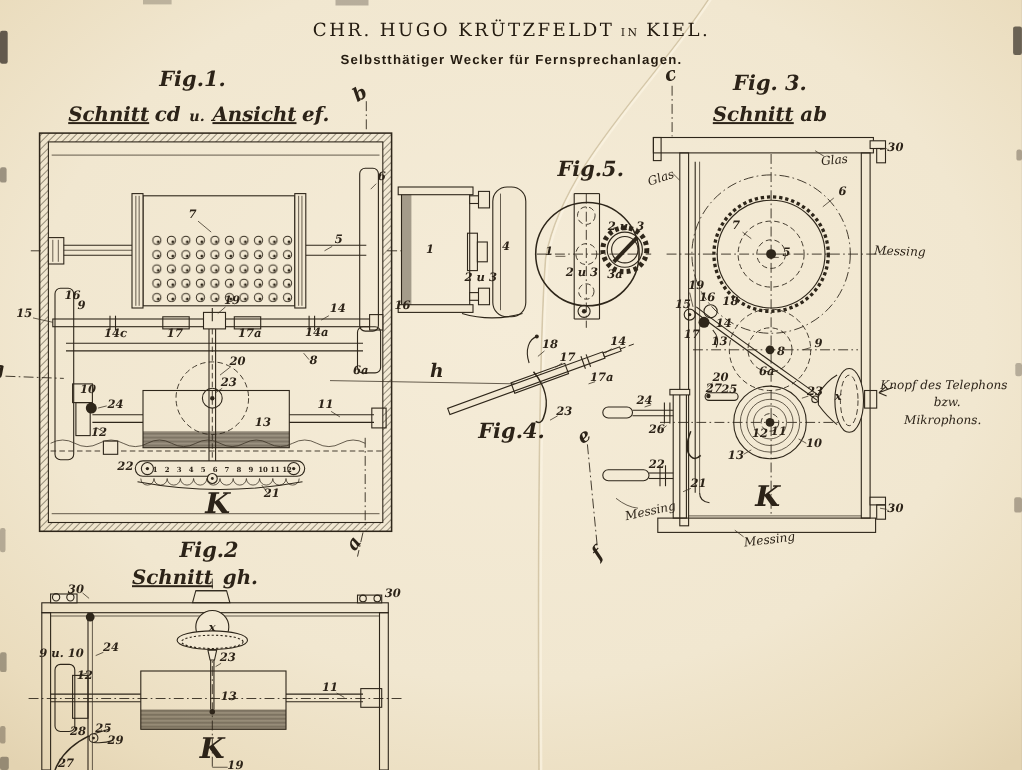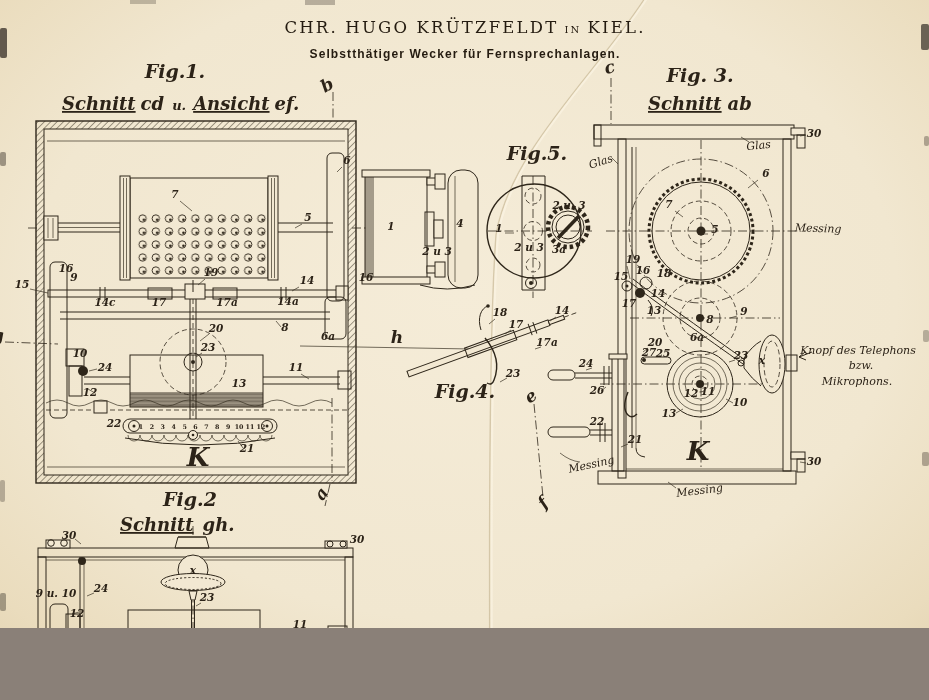--- a/index.html
+++ b/index.html
@@ -1,16 +1,16 @@
 <!DOCTYPE html>
 <html><head>
 <meta charset="utf-8">
 <style>
   html,body{margin:0;padding:0;background:#8a8078;}
-  #stage{width:929px;height:628px;position:relative;overflow:hidden;}
+  #stage{width:929px;height:700px;position:relative;overflow:hidden;}
   svg{display:block;}
   text{fill:#2c2318;}
   .title{font:16.5px "DejaVu Serif","Liberation Serif",serif;letter-spacing:2.2px;fill:#241b10;}
   .smallin{font-variant:small-caps;font-size:14px;}
   .subtitle{font:bold 12px "Liberation Sans",sans-serif;letter-spacing:1.1px;fill:#241b10;}
   .figcap{font:italic bold 19px "DejaVu Serif","Liberation Serif",serif;text-anchor:middle;}
   .schnitt{font:italic bold 18px "DejaVu Serif","Liberation Serif",serif;text-anchor:start;}
   .u{text-decoration:underline;}
   .plabel{font:italic bold 10.5px "DejaVu Serif","Liberation Serif",serif;text-anchor:middle;}
   .klabel{font:italic bold 26px "DejaVu Serif","Liberation Serif",serif;text-anchor:middle;}

